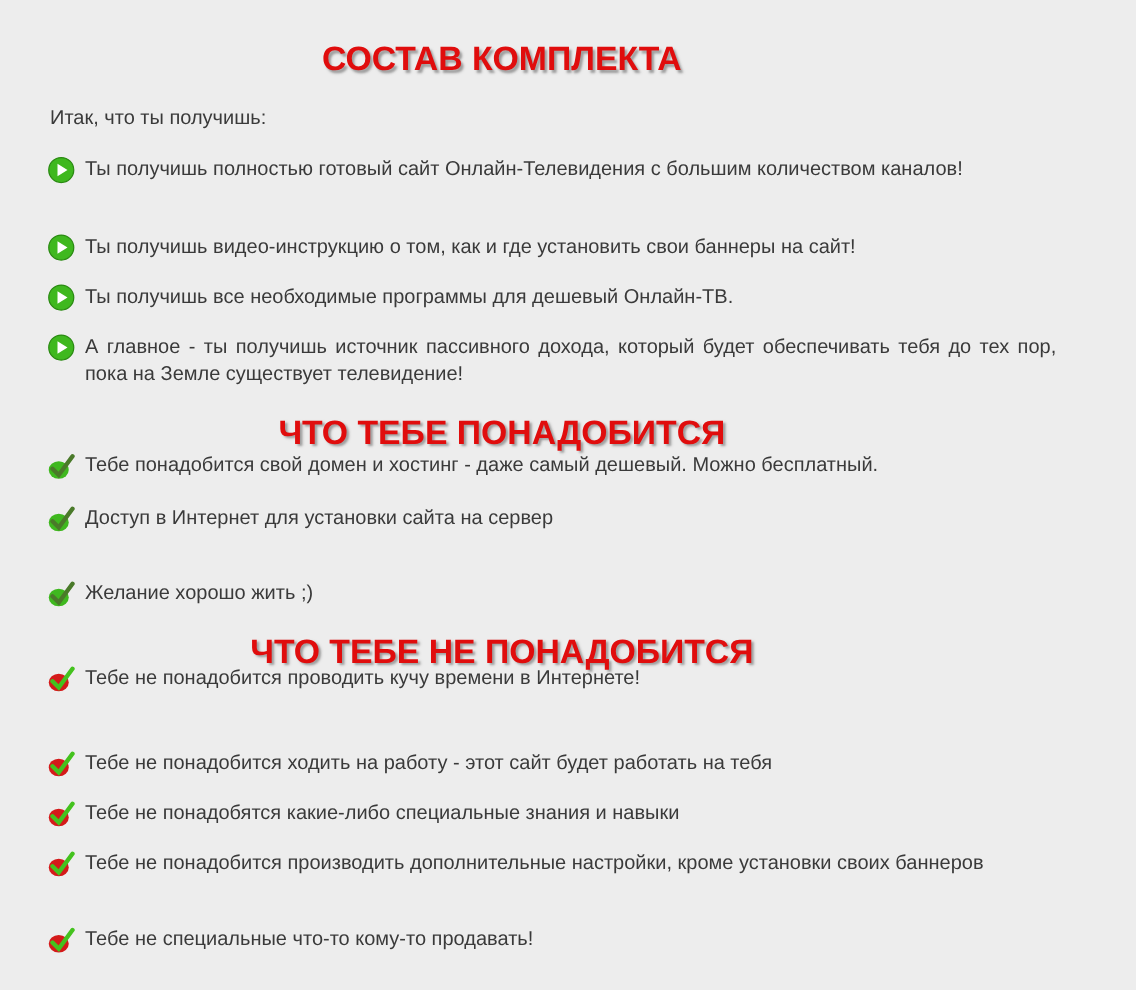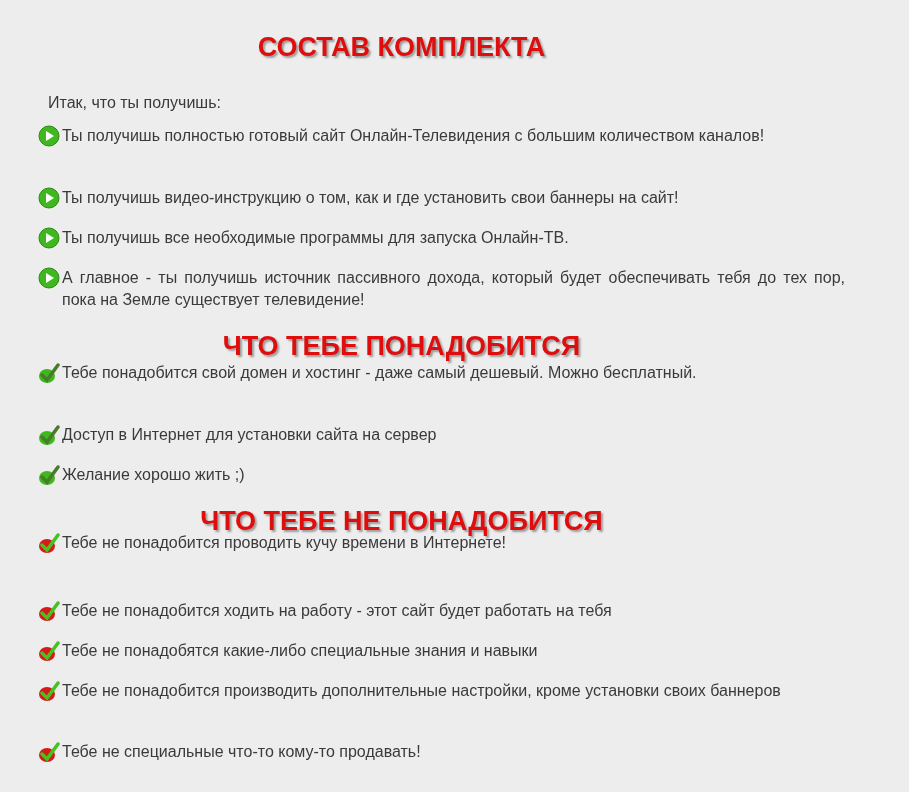--- a/index.html
+++ b/index.html
@@ -9,27 +9,27 @@
     font-family:"Liberation Sans", sans-serif;
     color:#3a3a3a;
     position:relative;
   }
   .h {
     position:absolute; left:0; width:803px; text-align:center;
     font-weight:bold; color:#e00d0d; font-size:27px;
     text-shadow:2px 2px 2px rgba(90,90,90,0.55);
     margin:0;
   }
-  .intro { position:absolute; left:40px; top:86px; font-size:16px; margin:8px; }
+  .intro { position:absolute; left:40px; top:86px; font-size:16px; margin:0; }
   .item {
     position:absolute; left:38px; width:807px;
     font-size:16px; line-height:22px;
     display:flex; align-items:flex-start;
   }
-  .item .txt { flex:1; text-align:justify; padding-left:2px; }
+  .item .txt { flex:1; text-align:justify; padding-left:8px; }
   .ico { width:22px; height:22px; flex:none; position:relative; margin-top:0; }
   .ico svg { display:block; }
 </style>
 </head>
 <body>
 
 <h2 class="h" style="top:32px">СОСТАВ КОМПЛЕКТА</h2>
 <p class="intro">Итак, что ты получишь:</p>
 
 <div class="item" style="top:125px">
@@ -50,21 +50,21 @@
     </span>
   <span class="txt">Ты получишь видео-инструкцию о том, как и где установить свои баннеры на сайт!</span>
 </div>
 <div class="item" style="top:227px">
   <span class="ico">
       <svg width="22" height="22" viewBox="0 0 22 22">
         <circle cx="11" cy="11" r="10" fill="#3fb81f" stroke="#2a8a12"></circle>
         <path d="M8 6 L16 11 L8 16 Z" fill="#fff"></path>
       </svg>
     </span>
-  <span class="txt">Ты получишь все необходимые программы для запуска Онлайн-ТВ.</span>
+  <span class="txt">Ты получишь все необходимые программы для дешевый Онлайн-ТВ.</span>
 </div>
 <div class="item" style="top:267px">
   <span class="ico">
       <svg width="22" height="22" viewBox="0 0 22 22">
         <circle cx="11" cy="11" r="10" fill="#3fb81f" stroke="#2a8a12"></circle>
         <path d="M8 6 L16 11 L8 16 Z" fill="#fff"></path>
       </svg>
     </span>
   <span class="txt">А главное - ты получишь источник пассивного дохода, который будет обеспечивать тебя до тех пор, пока на Земле существует телевидение!</span>
 </div>
@@ -73,21 +73,21 @@
 
 <div class="item" style="top:362px">
   <span class="ico">
       <svg width="22" height="22" viewBox="0 0 22 22">
         <ellipse cx="9" cy="14" rx="8" ry="7" fill="#3fb81f"></ellipse>
         <path d="M4 13 L9 18 L20 3" stroke="#4a7a2a" stroke-width="3.5" fill="none" stroke-linecap="round"></path>
       </svg>
     </span>
   <span class="txt">Тебе понадобится свой домен и хостинг - даже самый дешевый. Можно бесплатный.</span>
 </div>
-<div class="item" style="top:424px">
+<div class="item" style="top:404px">
   <span class="ico">
       <svg width="22" height="22" viewBox="0 0 22 22">
         <ellipse cx="9" cy="14" rx="8" ry="7" fill="#3fb81f"></ellipse>
         <path d="M4 13 L9 18 L20 3" stroke="#4a7a2a" stroke-width="3.5" fill="none" stroke-linecap="round"></path>
       </svg>
     </span>
   <span class="txt">Доступ в Интернет для установки сайта на сервер</span>
 </div>
 <div class="item" style="top:464px">
   <span class="ico">

